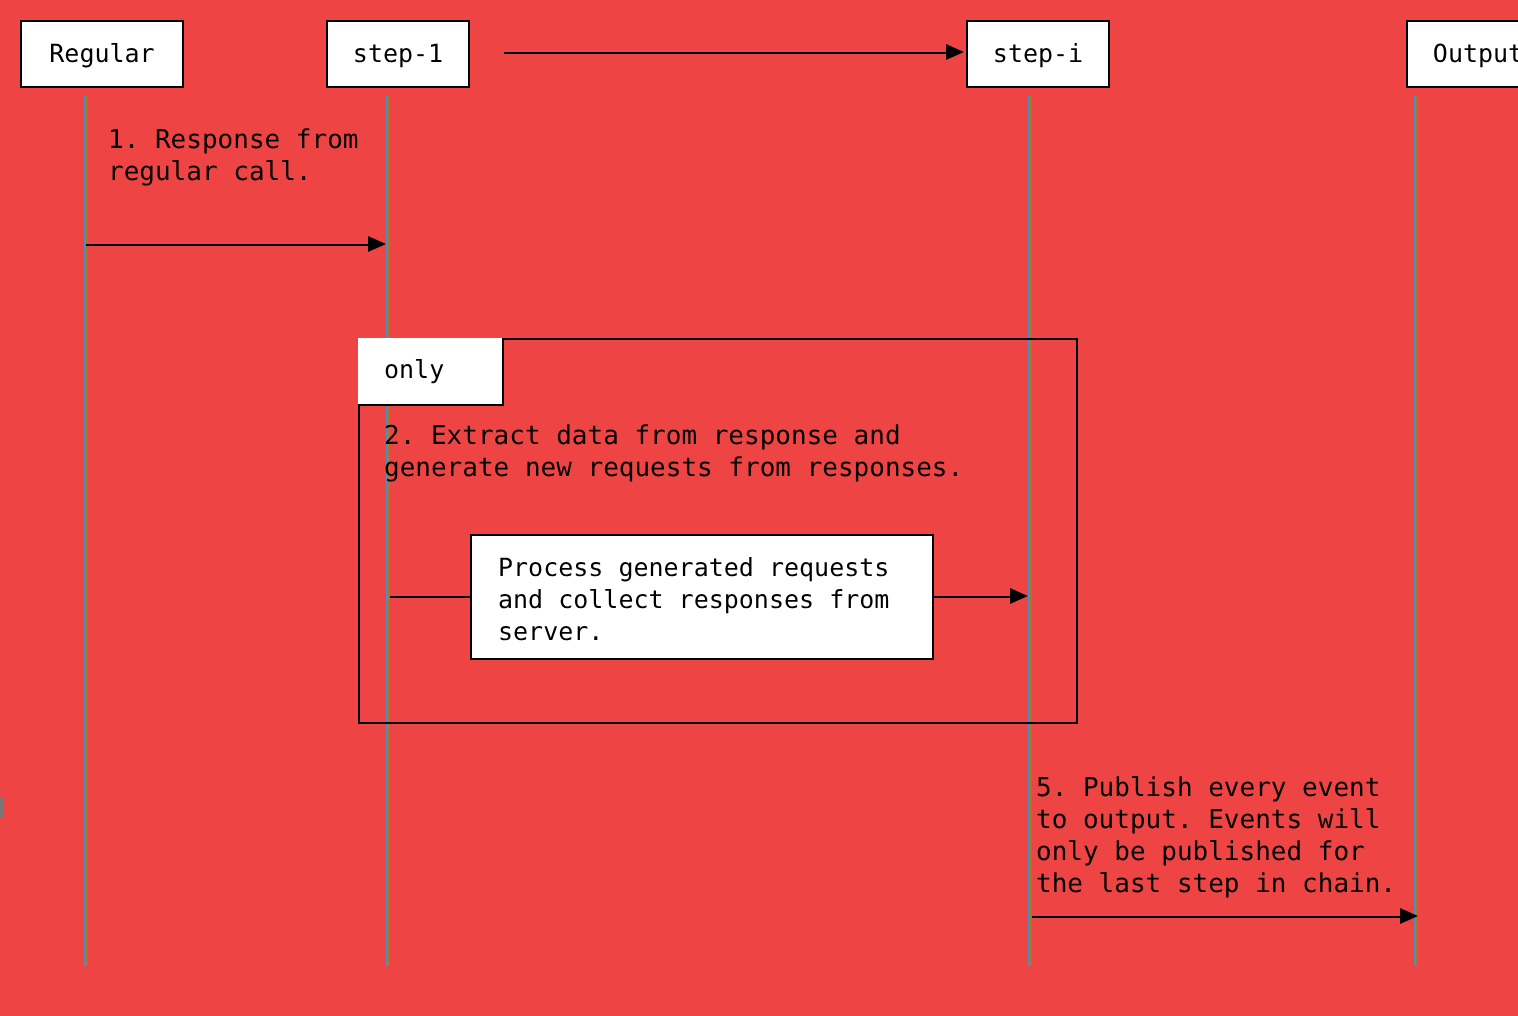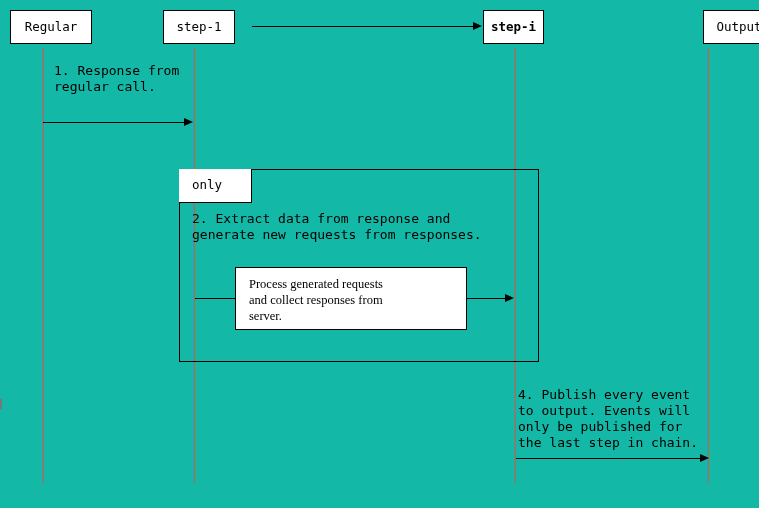--- a/index.html
+++ b/index.html
@@ -8,21 +8,21 @@
     padding: 0;
     background: #ffffff;
   }
   body {
     font-family: "DejaVu Sans Mono", "Liberation Mono", monospace;
   }
   #diagram {
     position: relative;
     width: 759px;
     height: 508px;
-    background: #14b8a6;
+    background: #ef4444;
     overflow: hidden;
   }
 
   
   .participant {
     position: absolute;
     box-sizing: border-box;
     border: 1px solid #000000;
     background: #ffffff;
     display: flex;
@@ -120,21 +120,21 @@
   <div class="edge-tick" style="left:0px; top:399px; width:2px; height:10px; background:#777;"></div>
 
   <div class="participant" style="left:10px; top:10px; width:82px; height:34px;">
     <span>Regular</span>
   </div>
 
   <div class="participant" style="left:163px; top:10px; width:72px; height:34px;">
     <span>step-1</span>
   </div>
 
-  <div class="participant" style="left:483px; top:10px; width:61px; height:34px;font-weight:bold;">
+  <div class="participant" style="left:483px; top:10px; width:72px; height:34px;">
     <span>step-i</span>
   </div>
 
   <div class="participant" style="left:675px; top:10px; width:72px; height:34px;margin-left:28px;">
     <span>Output</span>
   </div>
 
   <div class="arrow-line" style="left:252px; top:26px; width:222px;"></div>
   <div class="arrow-head" style="left:473px; top:22px;"></div>
 
@@ -148,24 +148,24 @@
     <span>only</span>
   </div>
 
   <div class="msg-text" style="left:192px; top:211px;">2. Extract data from response and
 generate new requests from responses.</div>
 
   <div class="arrow-line" style="left:195px; top:298px; width:41px;"></div>
   <div class="arrow-line" style="left:467px; top:298px; width:39px;"></div>
   <div class="arrow-head" style="left:505px; top:294px;"></div>
 
-  <div class="note-box" style="left:235px; top:267px; width:232px; height:63px;font-family:Liberation Serif, serif;">Process generated requests
+  <div class="note-box" style="left:235px; top:267px; width:232px; height:63px;">Process generated requests
 and collect responses from
 server.</div>
 
-  <div class="msg-text" style="left:518px; top:387px;">4. Publish every event
+  <div class="msg-text" style="left:518px; top:387px;">5. Publish every event
 to output. Events will
 only be published for
 the last step in chain.</div>
   <div class="arrow-line" style="left:516px; top:458px; width:185px;"></div>
   <div class="arrow-head" style="left:700px; top:454px;"></div>
 
 </div>
 
 </body></html>

